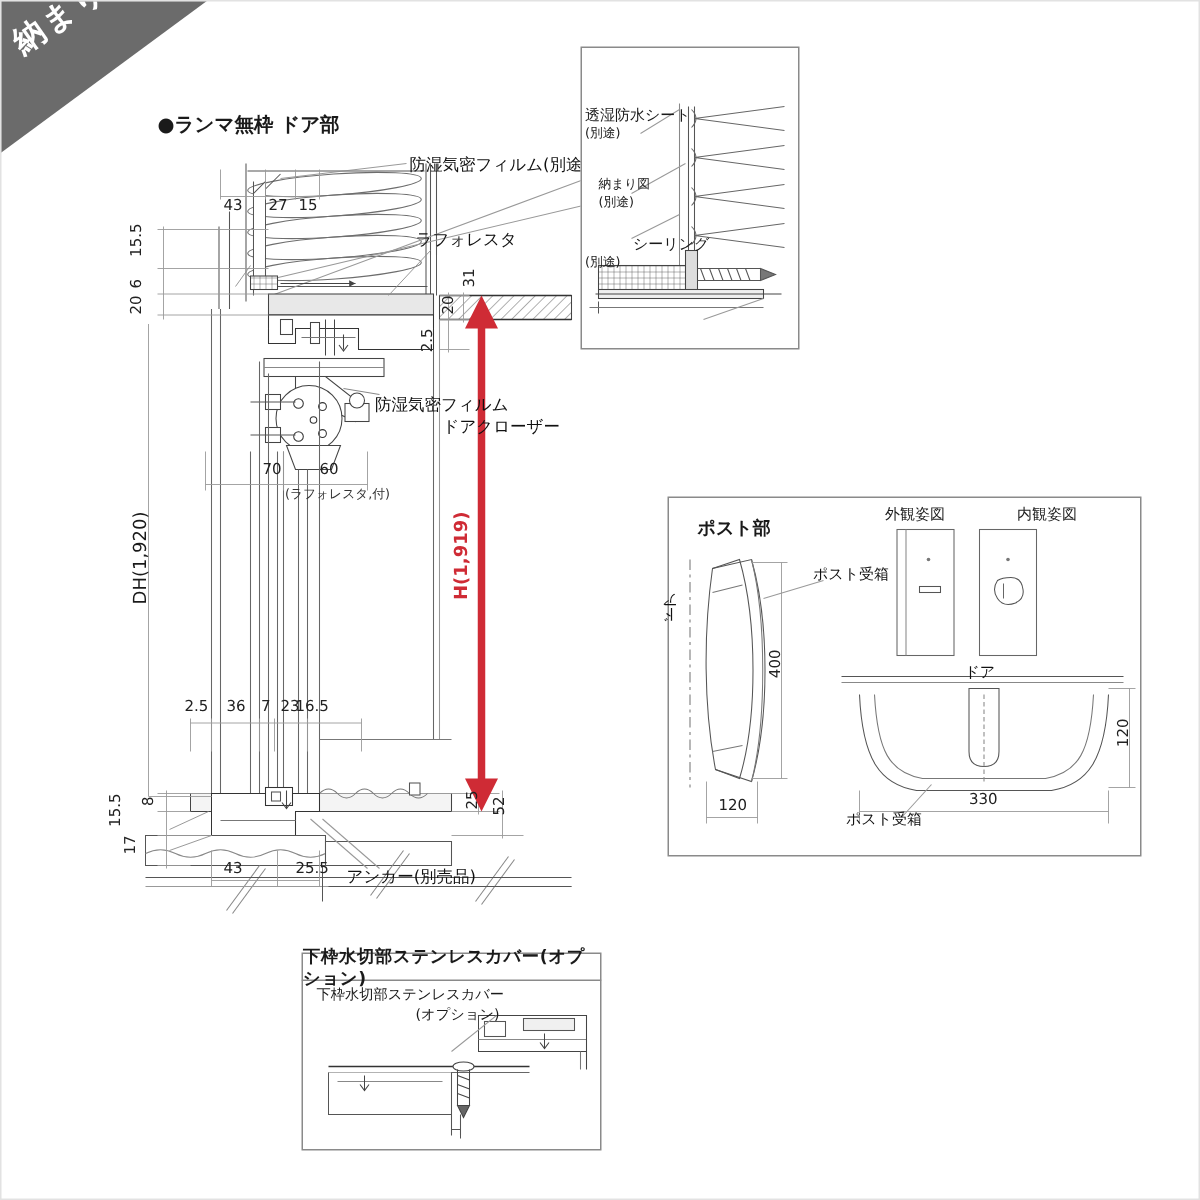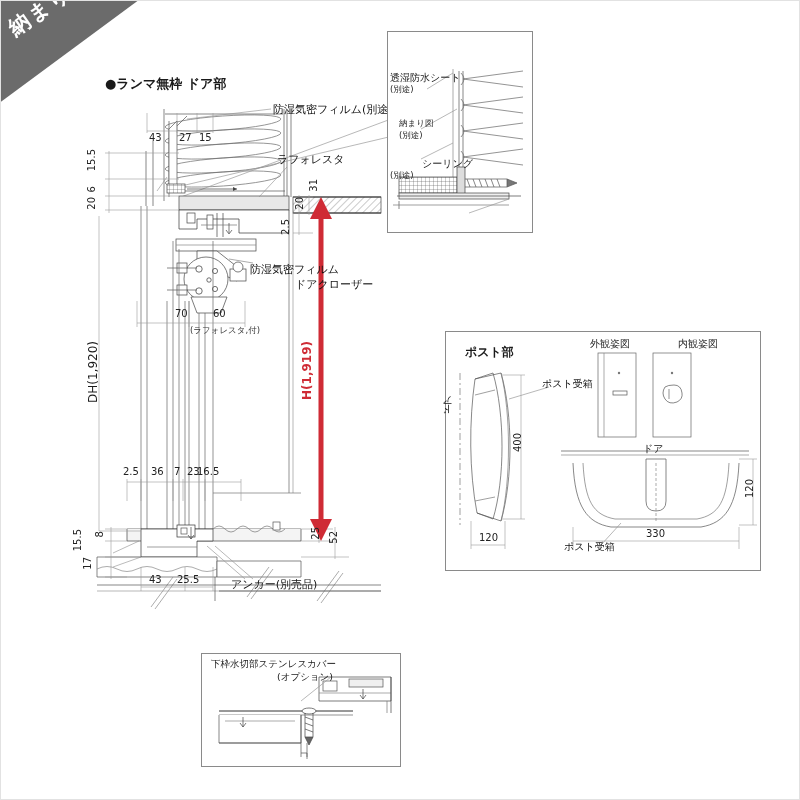--- a/index.html
+++ b/index.html
@@ -280,21 +280,21 @@
   <div class="t dim" style="left:150px;top:466px;">36</div>
   <div class="t dim" style="left:173px;top:466px;">7</div>
   <div class="t dim" style="left:186px;top:466px;">23</div>
   <div class="t dim" style="left:196px;top:466px;">16.5</div>
 
   <div class="t dimv" style="left:72px;top:528px;">15.5</div>
   <div class="t dimv" style="left:94px;top:530px;">8</div>
   <div class="t dimv" style="left:82px;top:556px;">17</div>
 
   <div class="t dim" style="left:148px;top:574px;">43</div>
-  <div class="t dim" style="left:176px;top:574px;text-align:center;">25.5</div>
+  <div class="t dim" style="left:196px;top:574px;text-align:center;">25.5</div>
 
   <div class="t dimv" style="left:310px;top:526px;">25</div>
   <div class="t dimv" style="left:328px;top:530px;">52</div>
 
   <div class="panel" style="left:386px;top:30px;width:146px;height:202px;"></div>
 
   <svg width="800" height="800">
     <g stroke="#555" fill="none" stroke-width="0.7">
 
       <line x1="458" y1="70" x2="458" y2="196"></line>
@@ -402,20 +402,21 @@
   <div class="t lbl" style="left:642px;top:443px;font-size:10px;">ドア</div>
   <div class="t" style="left:589px;top:338px;font-size:10px;">外観姿図</div>
   <div class="t" style="left:645px;top:338px;font-size:10px;margin-left:32px;">内観姿図</div>
 
   <div class="t dimv" style="left:512px;top:432px;">400</div>
   <div class="t dim" style="left:478px;top:532px;">120</div>
   <div class="t dim" style="left:645px;top:528px;">330</div>
   <div class="t dimv" style="left:744px;top:478px;">120</div>
 
   <div class="panel" style="left:200px;top:652px;width:200px;height:114px;"></div>
+  <div class="panel-head" style="left:200px;top:634px;width:200px;height:19px;">下枠水切部ステンレスカバー(オプション)</div>
 
   <svg width="800" height="800">
     <g stroke="#555" fill="none" stroke-width="0.7">
 
       <path d="M318 676 L318 700 L390 700 L390 676 Z" fill="#fff" stroke="#444"></path>
       <rect x="322" y="680" width="14" height="10" fill="#fff" stroke="#555"></rect>
       <rect x="348" y="678" width="34" height="8" fill="#f0f0f0" stroke="#555"></rect>
       <line x1="318" y1="692" x2="390" y2="692" stroke="#888"></line>
       <path d="M362 688 l0 10 M359 694 l3 4 l3 -4" stroke="#444"></path>
       <line x1="390" y1="676" x2="390" y2="712" stroke="#444"></line>

